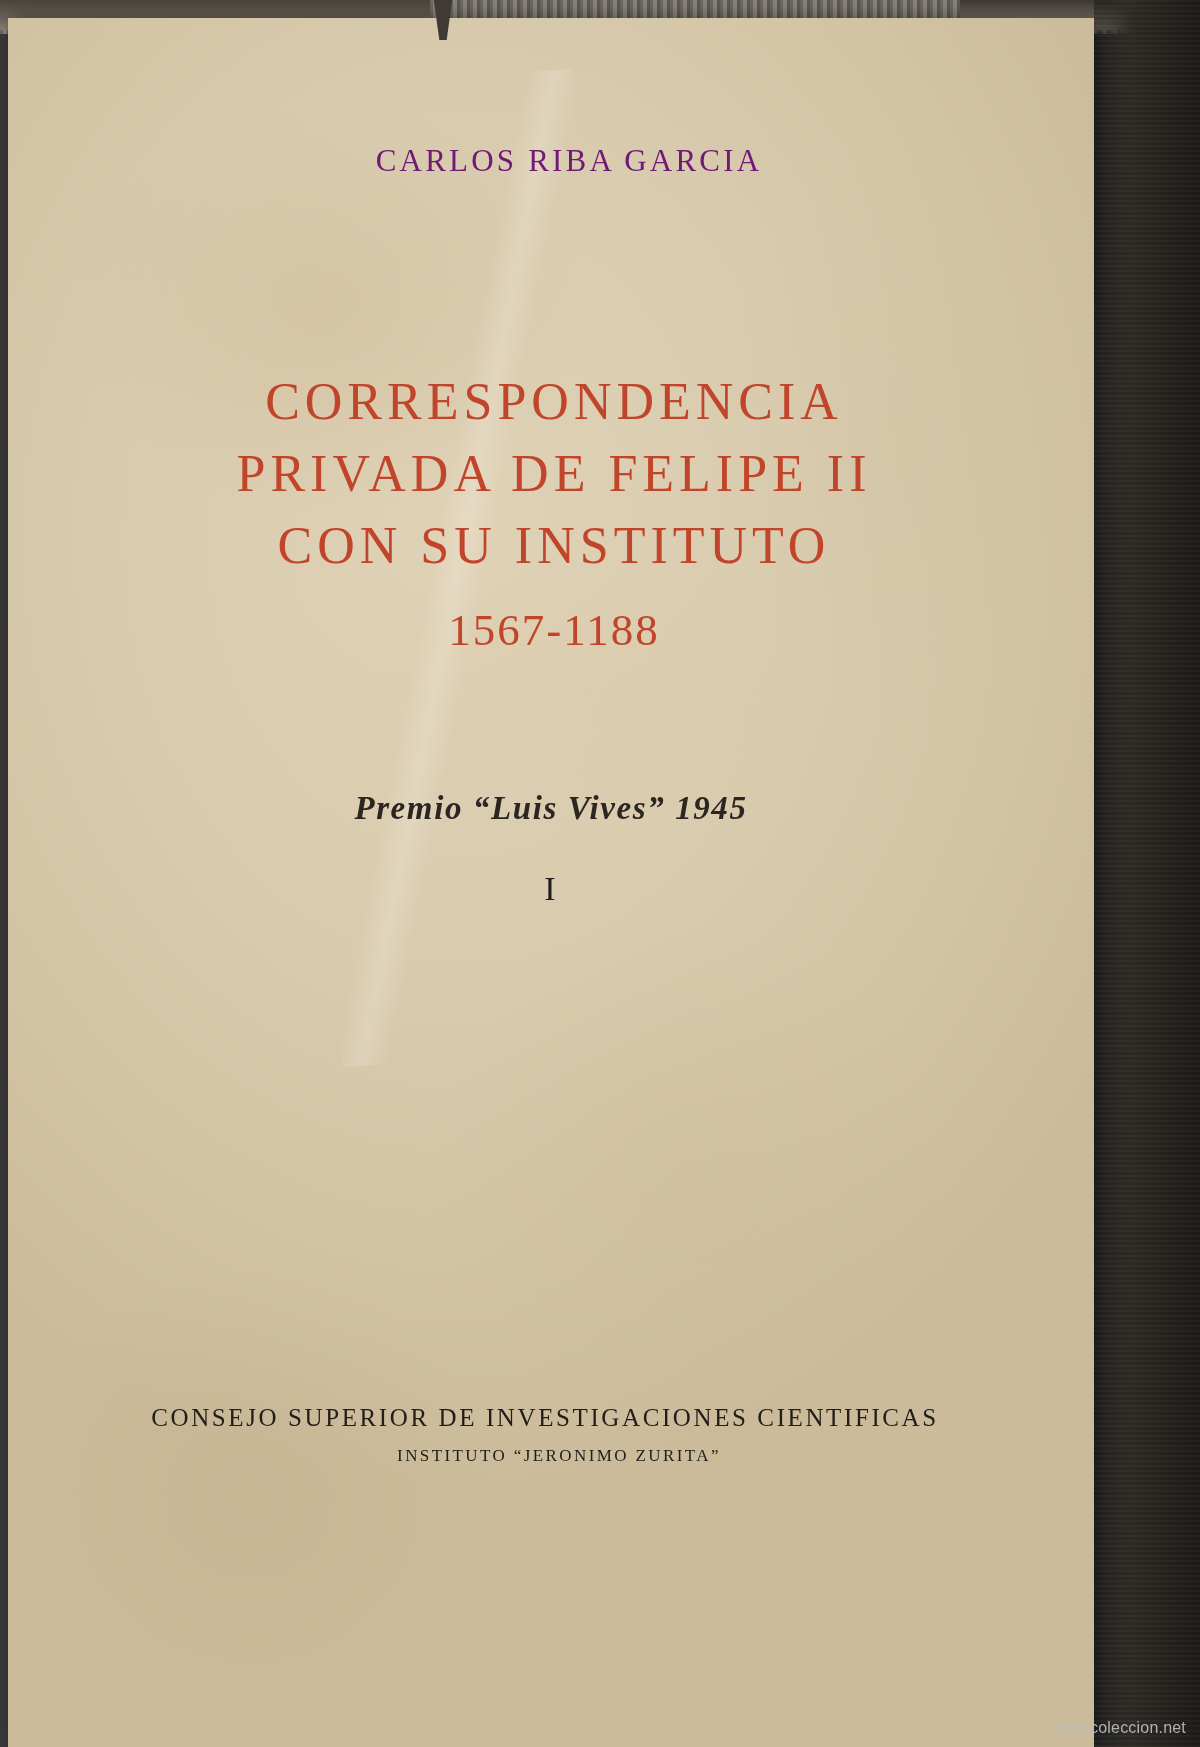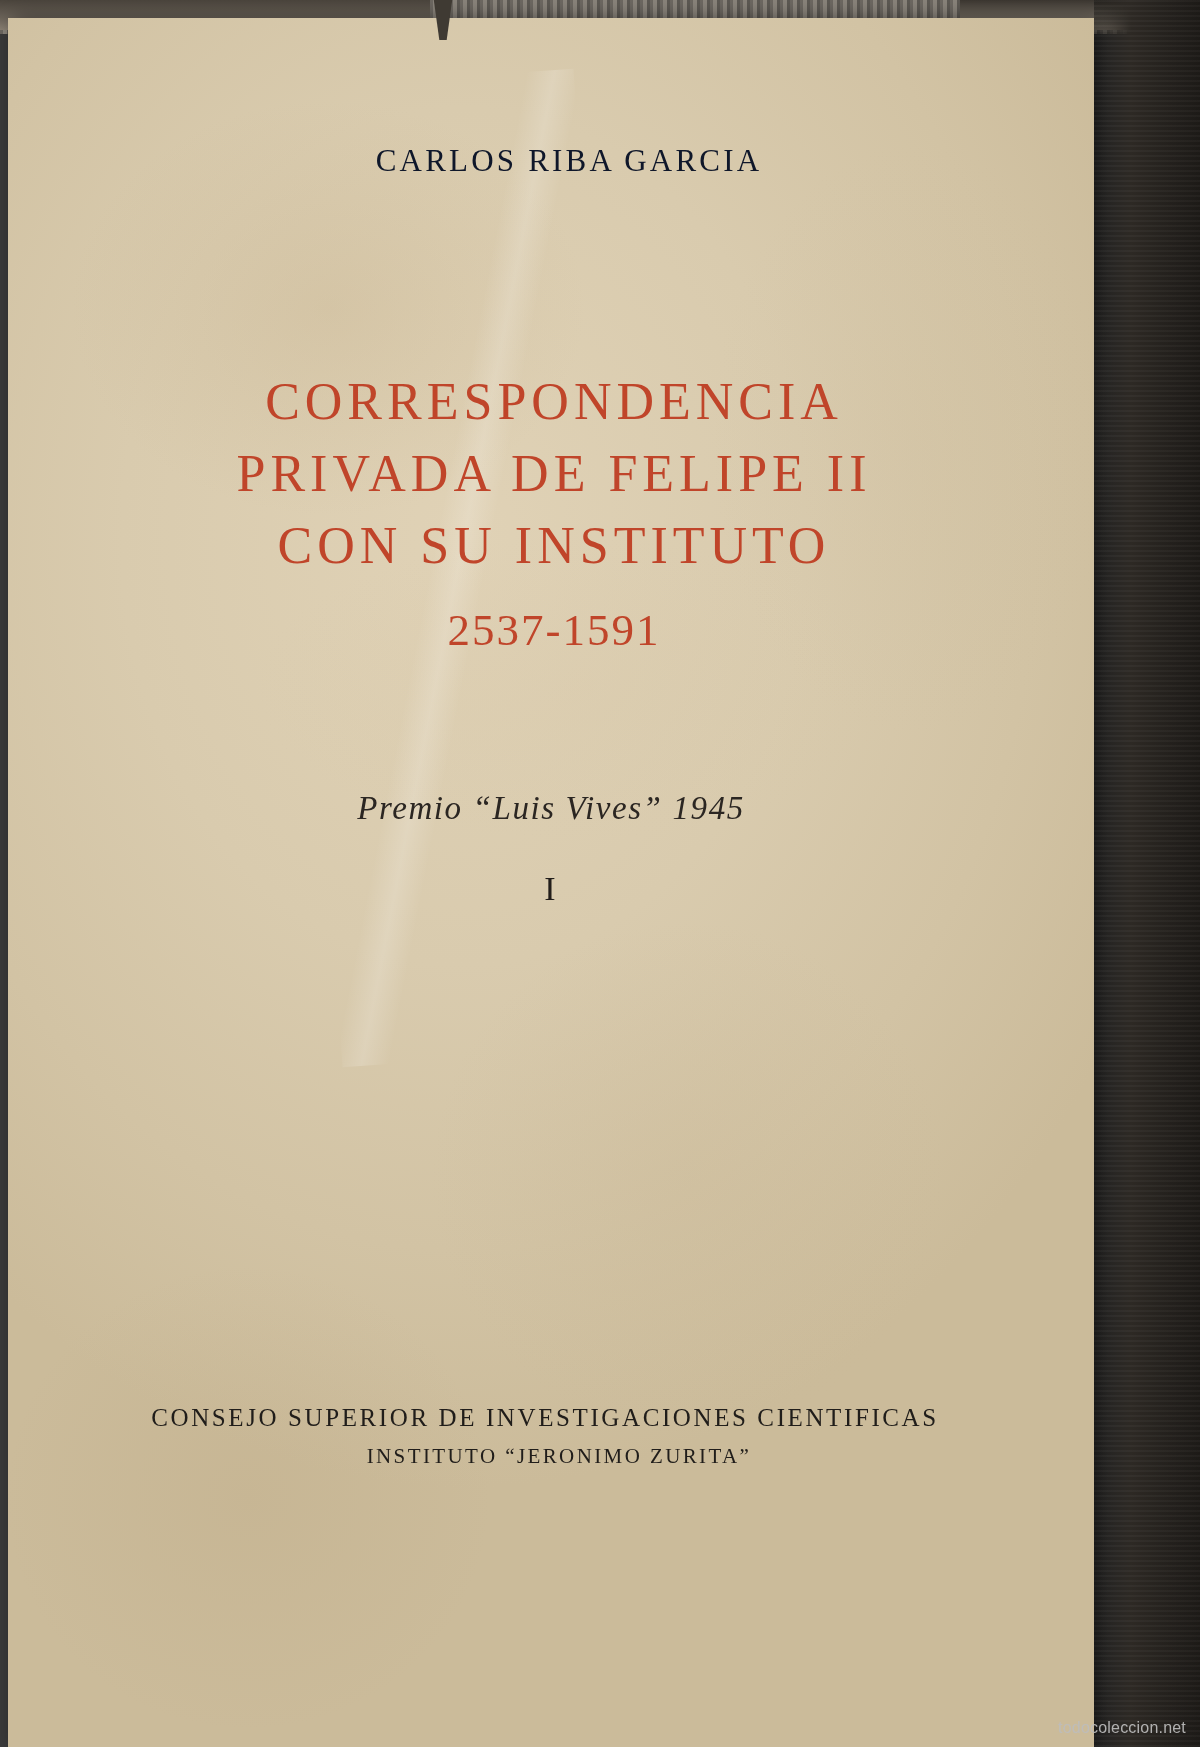--- a/index.html
+++ b/index.html
@@ -120,21 +120,21 @@
     position: absolute;
     left: 8px; top: 18px;
     width: 1086px; height: 1729px;
     text-align: center;
   }
   .author {
     position: absolute;
     top: 125px; left: 0; right: 0;
     font-size: 31px;
     letter-spacing: 3.2px;
-    color: #0f172a;
+    color: #701a75;
     font-variant: small-caps;
     text-transform: uppercase;
     margin-left: 36px;
   }
 
   .title {
     position: absolute;
     top: 348px; left: 0; right: 0;
     color: #c0452a;
     font-size: 52px;
@@ -150,39 +150,40 @@
     margin-top: 12px;
   }
 
   .prize {
     position: absolute;
     top: 772px; left: 0; right: 0;
     color: #2b2622;
     font-size: 33px;
     font-style: italic;
     letter-spacing: 1.6px;
+    font-weight: bold;
   }
   .volume {
     position: absolute;
     top: 852px; left: 0; right: 0;
     color: #221e1b;
     font-size: 34px;
     letter-spacing: 2px;
   }
 
   .publisher {
     position: absolute;
     bottom: 272px; left: 0; right: 12px;
     color: #201d1a;
     font-size: 25px;
     line-height: 38px;
     letter-spacing: 2.6px;
     text-transform: uppercase;
   }
-  .publisher .l2 { font-size: 21px; letter-spacing: 2.4px; padding-left: 28px; }
+  .publisher .l2 { font-size: 17px; letter-spacing: 2.4px; padding-left: 28px; }
 
   
   .watermark {
     position: absolute;
     right: 14px;
     bottom: 10px;
     font-family: "Liberation Sans", sans-serif;
     font-size: 16px;
     color: #cfcfcf;
     letter-spacing: 0.2px;
@@ -216,21 +217,21 @@
   </div>
 
   <div class="content">
 
     <div class="author">CARLOS RIBA GARCIA</div>
 
     <div class="title">
       <span class="ln">CORRESPONDENCIA</span>
       <span class="ln">PRIVADA DE FELIPE II</span>
       <span class="ln">CON SU INSTITUTO</span>
-      <span class="years">2537-1591</span>
+      <span class="years">1567-1188</span>
     </div>
 
     <div class="prize">Premio “Luis Vives” 1945</div>
     <div class="volume">I</div>
 
     <div class="publisher">
       <div class="l1">CONSEJO SUPERIOR DE INVESTIGACIONES CIENTIFICAS</div>
       <div class="l2">INSTITUTO “JERONIMO ZURITA”</div>
     </div>
 

